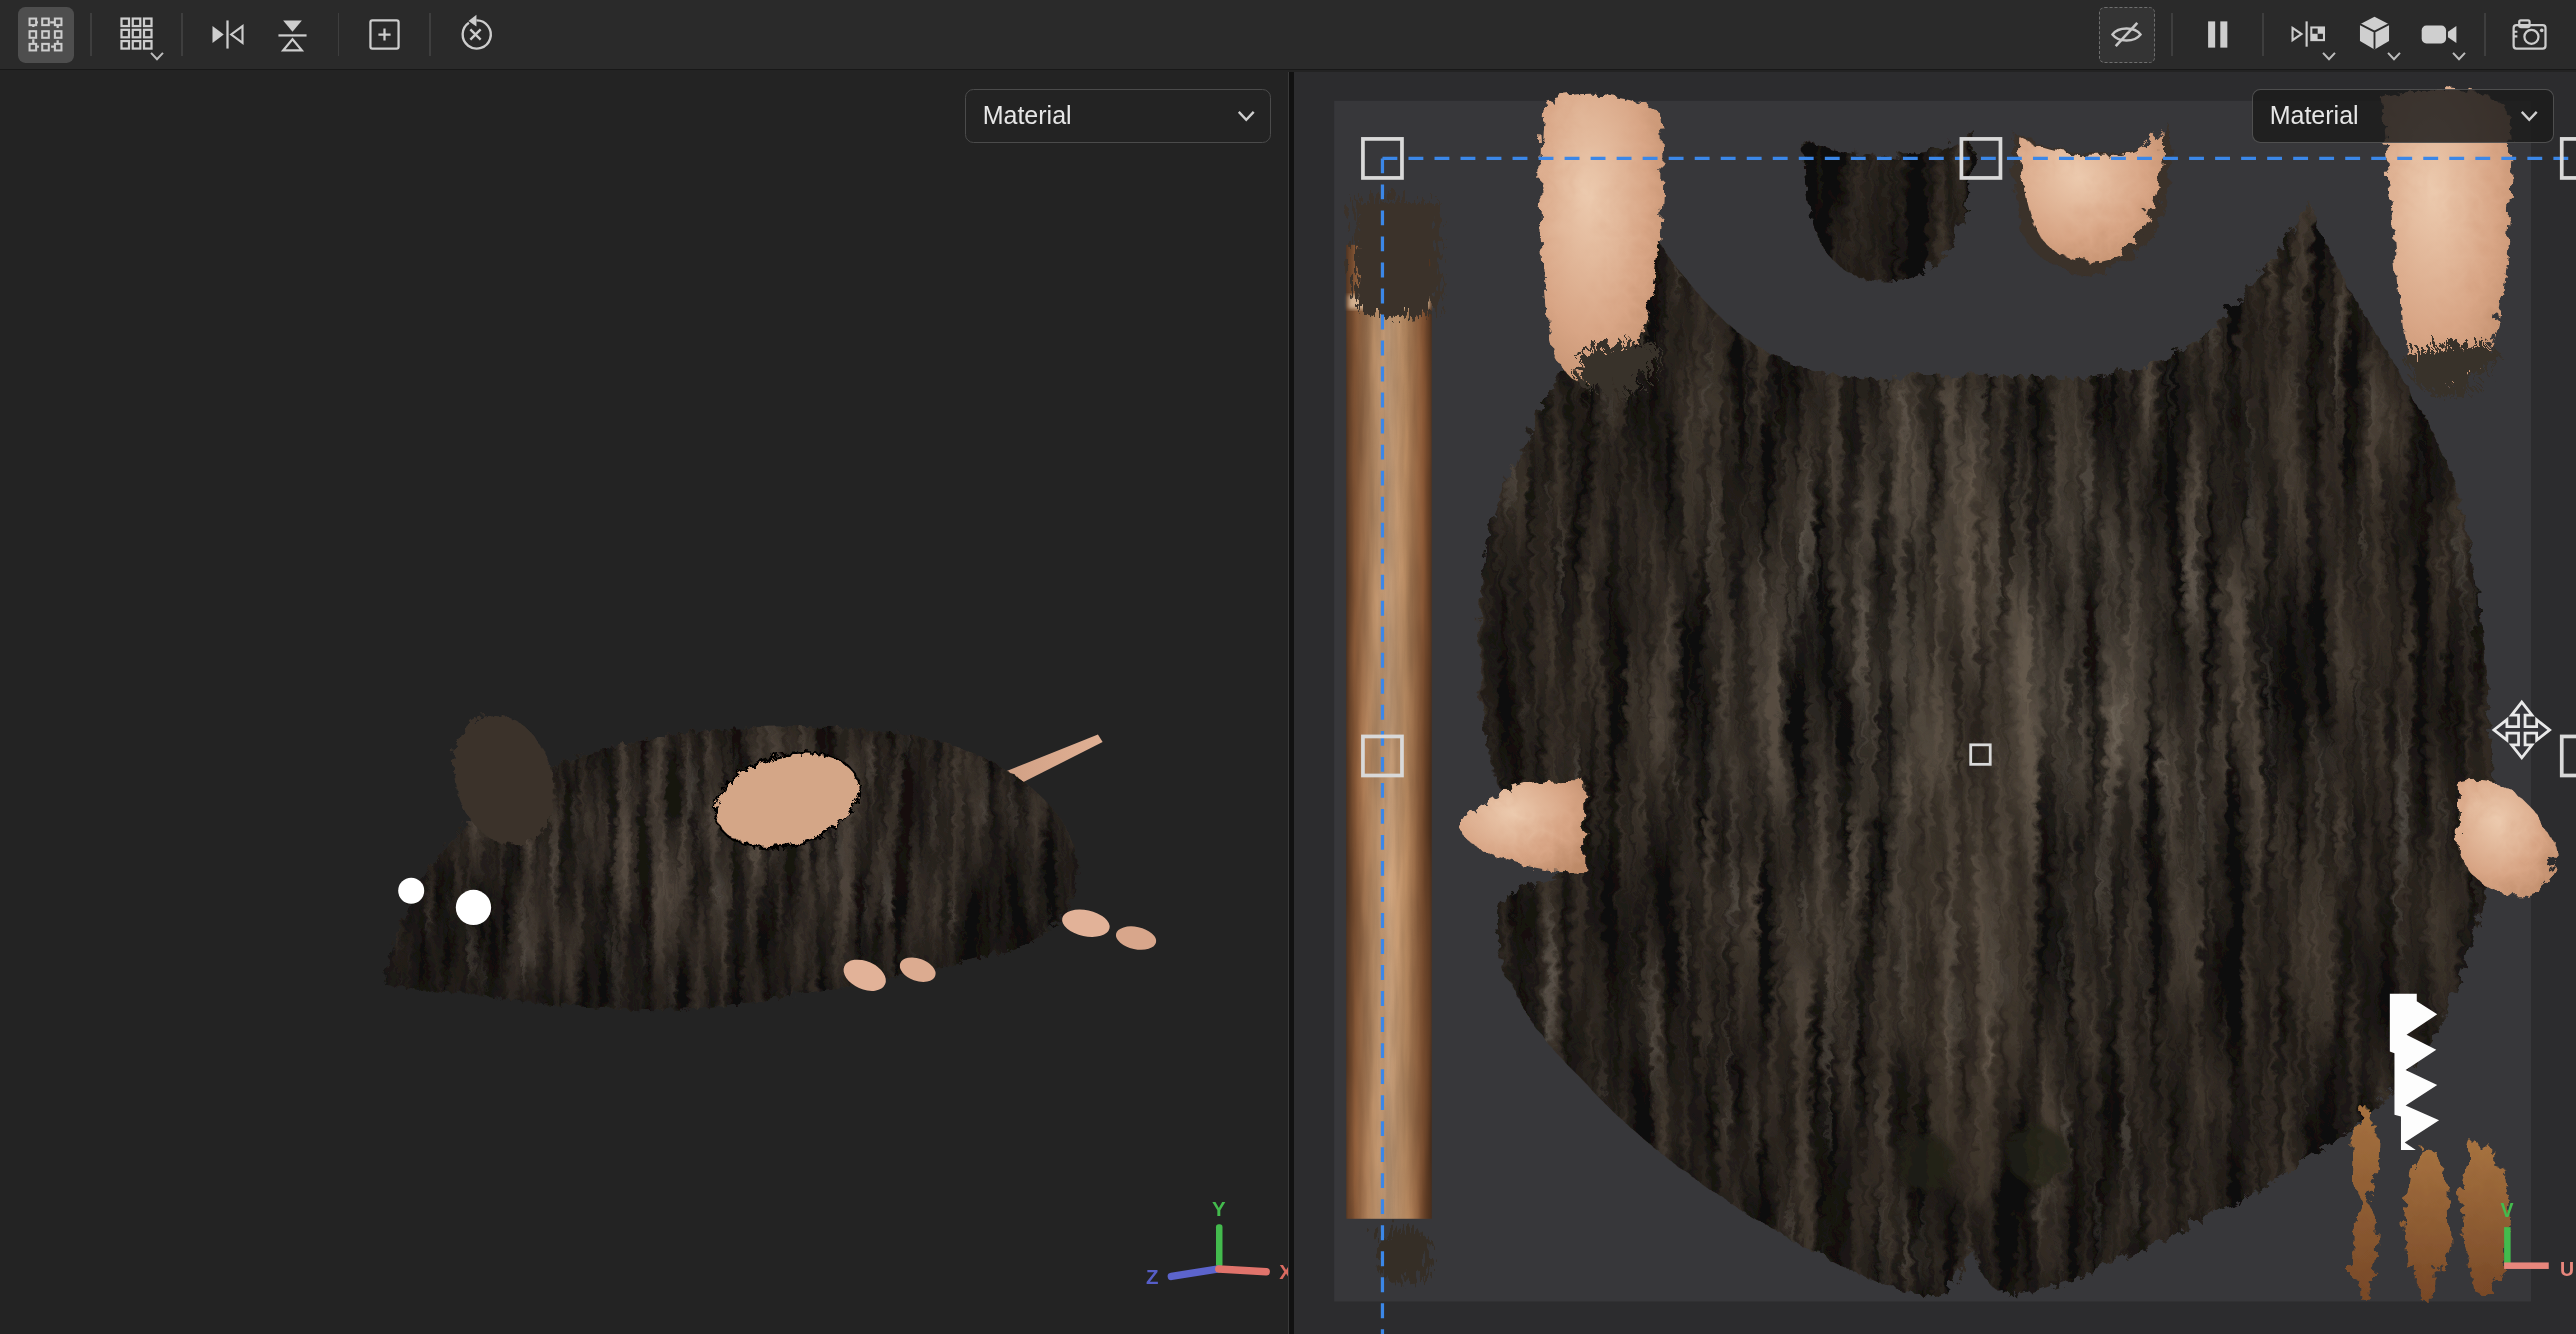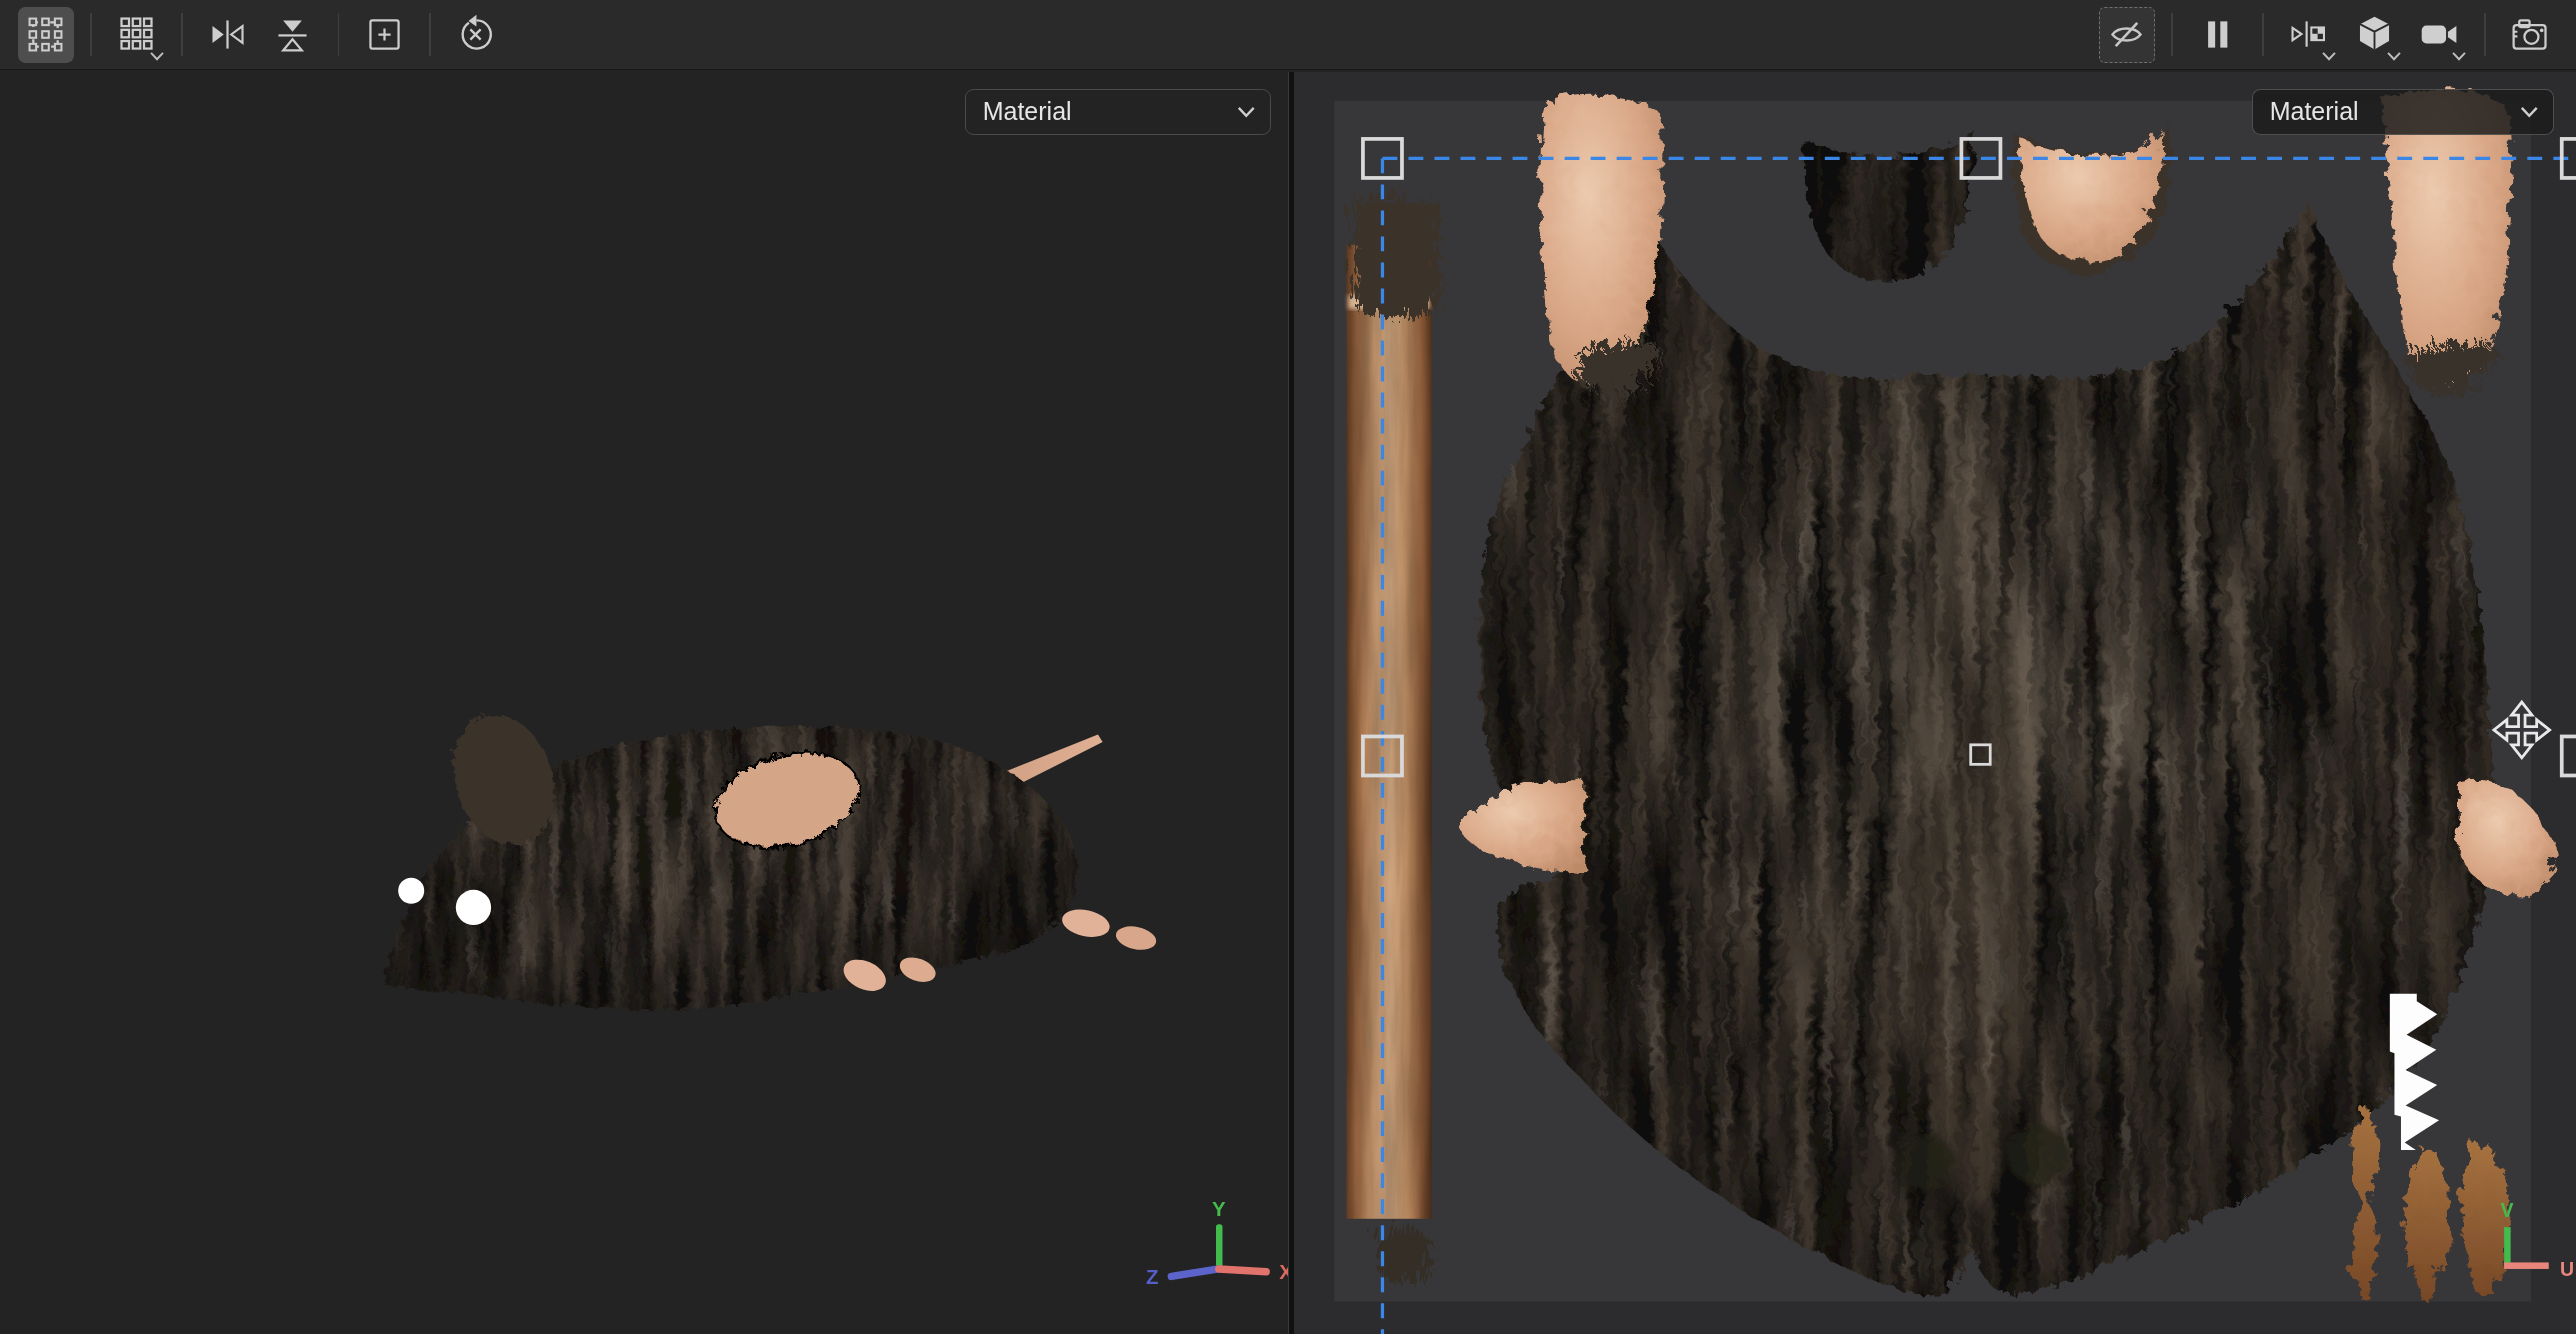--- a/index.html
+++ b/index.html
@@ -13,21 +13,21 @@
   .tool.active{background:#4e4e4e;}
   .tool.dashed{border:1.9px dashed #6f6f6f;background:rgba(92,92,92,.22);border-radius:5.6px;}
   .sep{width:1.9px;height:43px;background:#3e3e3e;margin:0 12px;}
   .dd{position:absolute;right:0;bottom:0.9px;}
   .vp{position:absolute;top:72px;height:1262px;overflow:hidden;}
   .vp-3d{left:0;width:1288px;background:#232323;}
   .divider{position:absolute;left:1288px;top:72px;width:4.6px;height:1262px;background:#111;
     border-left:0.9px solid #3a3a3a;z-index:5;}
   .vp-uv{left:1292px;width:1284px;background:#2c2c2e;}
   .scene{position:absolute;left:0;top:0;}
-  .dropdown{position:absolute;top:16.7px;height:46px;border-radius:8.4px;display:flex;align-items:center;
+  .dropdown{position:absolute;top:16.7px;height:54px;border-radius:8.4px;display:flex;align-items:center;
     justify-content:space-between;padding:0 14px 0 16.7px;box-sizing:border-box;font-size:25px;
     color:#e6e6e6;cursor:pointer;z-index:20;}
   .vp-3d .dropdown{left:965px;width:306px;background:#232323;border:0.9px solid #4b4b4b;}
   .vp-uv .dropdown{left:960px;width:302px;background:rgba(28,28,28,.84);border:0.9px solid rgba(96,96,96,.75);}
   .ic{display:block;}
 </style>
 </head>
 <body>
 
 <header class="toolbar">

